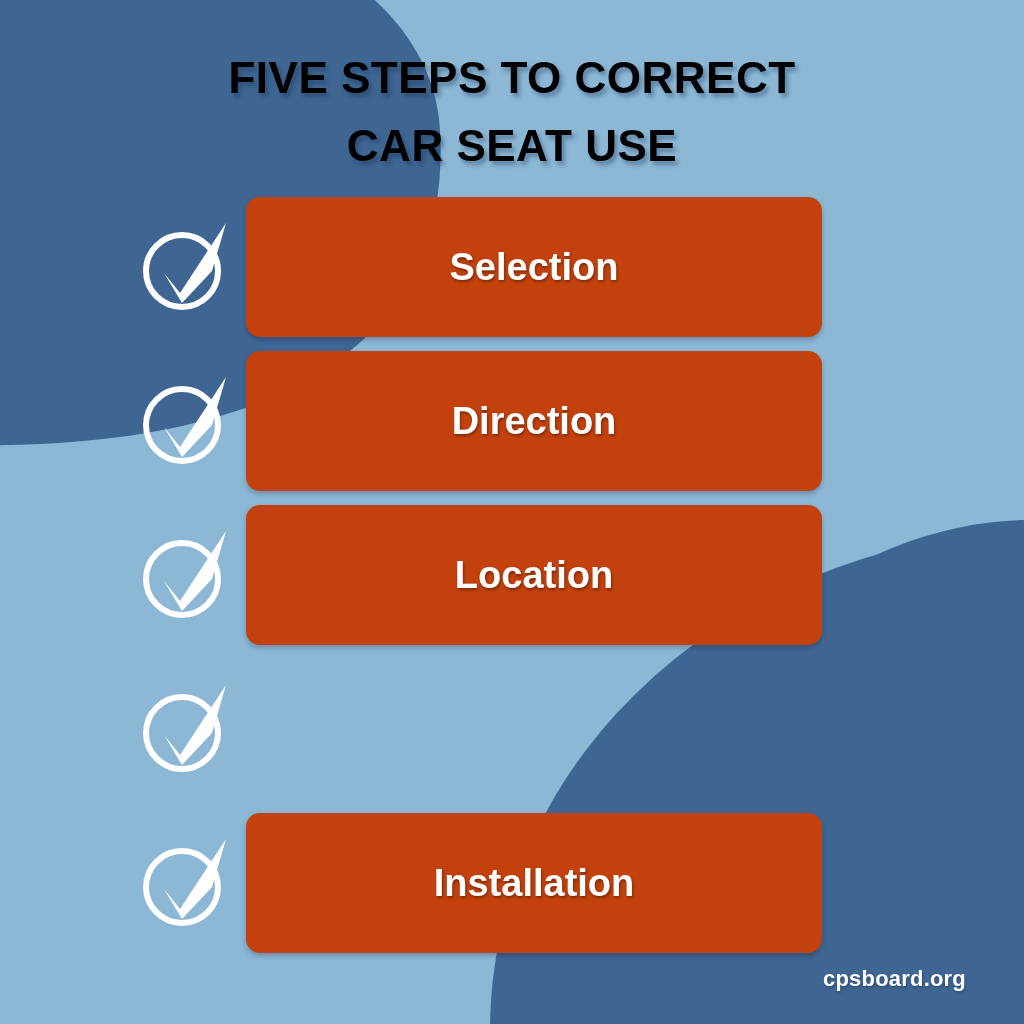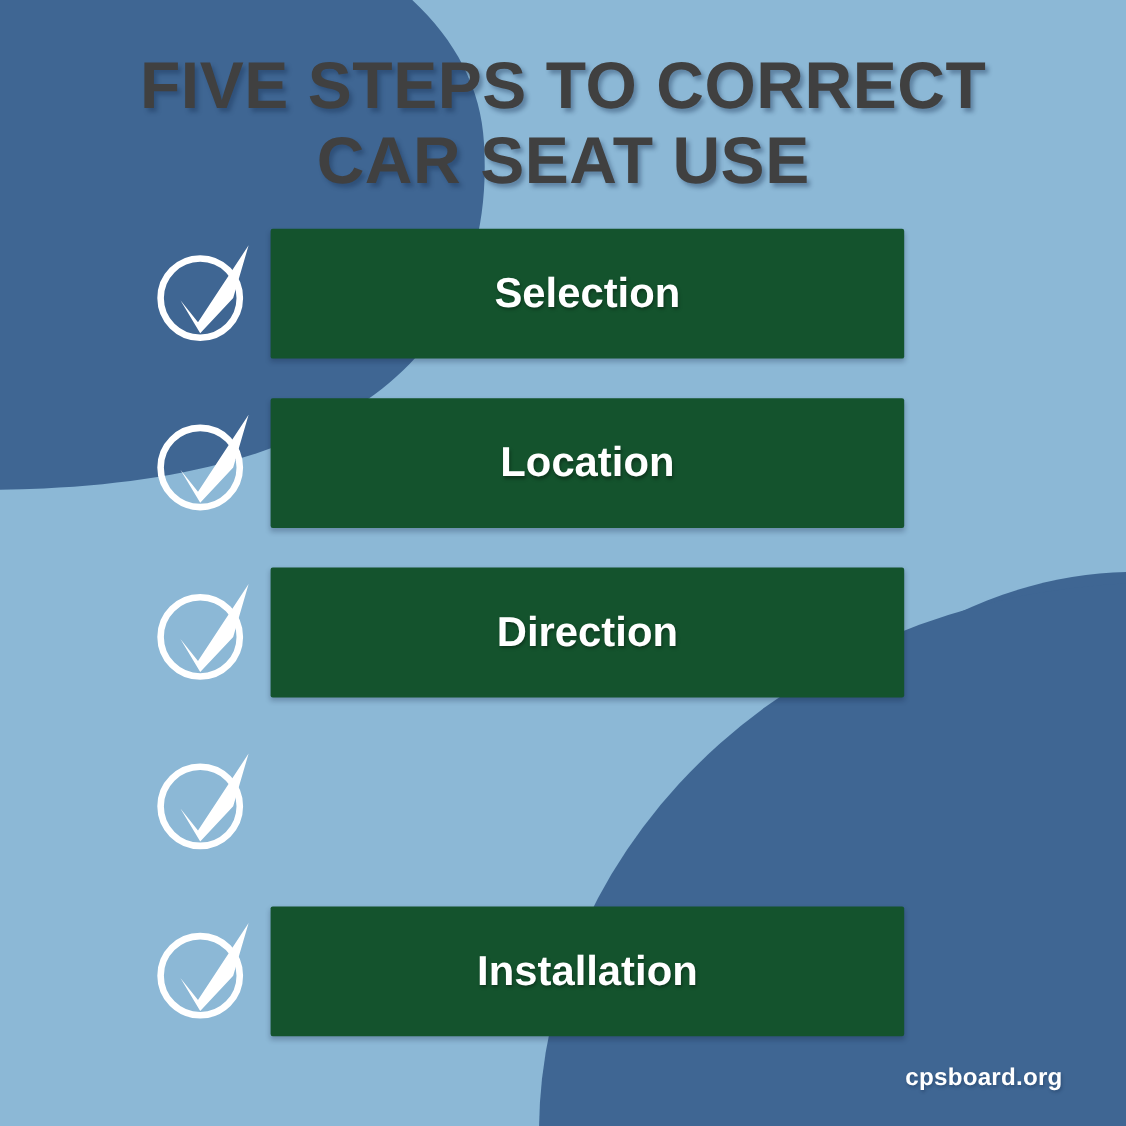--- a/index.html
+++ b/index.html
@@ -22,24 +22,24 @@
 
   
   .title-wrap {
     position:absolute;
     left:0; right:0; top:44px;
     text-align:center;
     z-index:5;
   }
   .title-line {
     display:block;
-    color:#404040;
+    color:#000000;
     font-family:"Liberation Sans", sans-serif;
     font-weight:bold;
-    font-size:60px;
+    font-size:44px;
     line-height:68px;
     letter-spacing:0.5px;
     text-shadow:3px 4px 4px rgba(20,45,80,0.38);
   }
 
   
   .steps {
     position:absolute;
     left:0; top:208px;
     width:1024px;
@@ -57,23 +57,23 @@
     left:138px; top:50%;
     transform:translateY(-50%);
     width:96px; height:100px;
   }
   .check-icon svg { display:block; width:96px; height:100px; }
 
   .step-box {
     position:absolute;
     left:246px;
     width:576px;
-    height:118px;
-    background:#14532d;
-    border-radius:2px;
+    height:140px;
+    background:#c2410c;
+    border-radius:14px;
     display:flex;
     align-items:center;
     justify-content:center;
     box-shadow:0 3px 5px rgba(10,25,55,0.25);
   }
   .step-label {
     color:#ffffff;
     font-family:"Liberation Sans", sans-serif;
     font-weight:bold;
     font-size:38px;
@@ -134,33 +134,33 @@
     </div>
 
     <div class="step-row">
       <span class="check-icon">
         <svg viewBox="0 0 96 100" xmlns="http://www.w3.org/2000/svg" aria-hidden="true">
           <circle cx="44" cy="54" r="36" fill="none" stroke="#ffffff" stroke-width="6"></circle>
           <path d="M 26 56 L 42 76 L 88 6 L 74 54 L 44 86 Z" fill="#ffffff"></path>
         </svg>
       </span>
       <div class="step-box">
-        <span class="step-label">Location</span>
+        <span class="step-label">Direction</span>
       </div>
     </div>
 
     <div class="step-row">
       <span class="check-icon">
         <svg viewBox="0 0 96 100" xmlns="http://www.w3.org/2000/svg" aria-hidden="true">
           <circle cx="44" cy="54" r="36" fill="none" stroke="#ffffff" stroke-width="6"></circle>
           <path d="M 26 56 L 42 76 L 88 6 L 74 54 L 44 86 Z" fill="#ffffff"></path>
         </svg>
       </span>
       <div class="step-box">
-        <span class="step-label">Direction</span>
+        <span class="step-label">Location</span>
       </div>
     </div>
 
     <div class="step-row">
       <span class="check-icon">
         <svg viewBox="0 0 96 100" xmlns="http://www.w3.org/2000/svg" aria-hidden="true">
           <circle cx="44" cy="54" r="36" fill="none" stroke="#ffffff" stroke-width="6"></circle>
           <path d="M 26 56 L 42 76 L 88 6 L 74 54 L 44 86 Z" fill="#ffffff"></path>
         </svg>
       </span>

